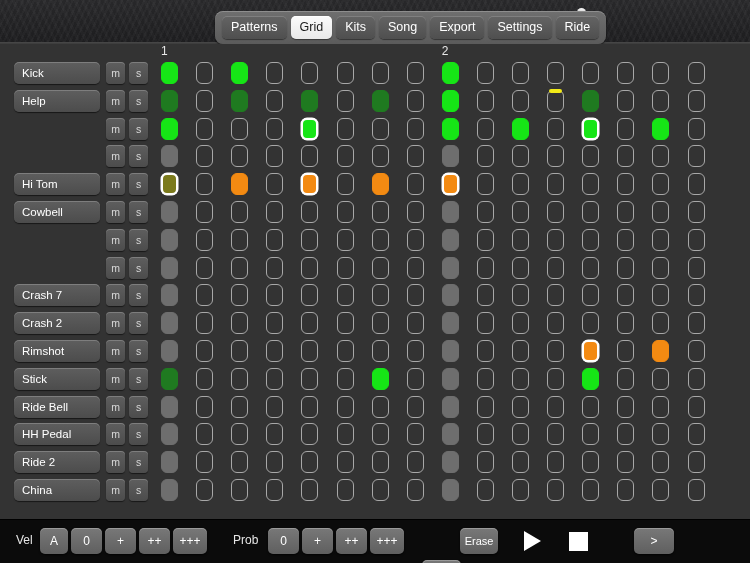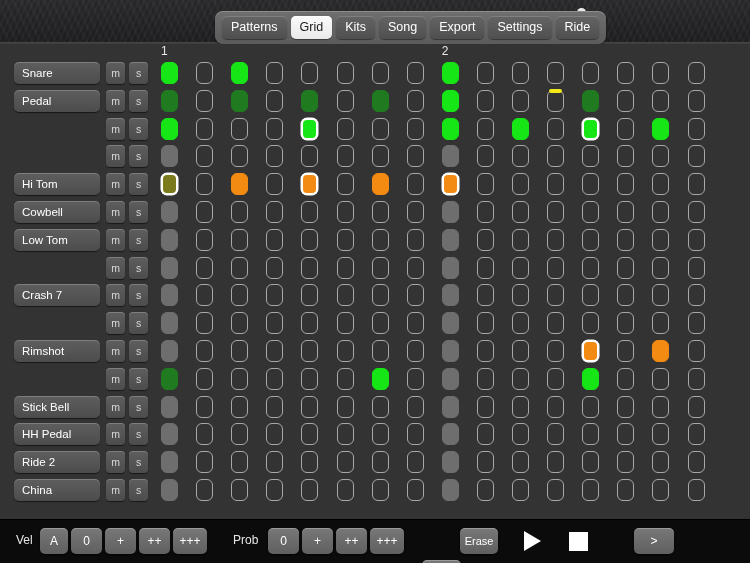--- a/index.html
+++ b/index.html
@@ -138,42 +138,42 @@
       <div class="tab">Ride</div>
     </div>
 
   <div class="stage">
     <div class="barnums" id="barnums">
         <div class="barnum" style="left: 161px;">1</div>
         <div class="barnum" style="left: 441.8px;">2</div>
       </div>
     <div class="rows" id="rows">
         <div class="row">
-          <div class="namebtn">Snare</div>
+          <div class="namebtn">Kick</div>
           <div class="msbtn mbtn">m</div>
           <div class="msbtn sbtn">s</div>
           <div class="cell" style="left: 161px; background: rgb(22, 229, 22); border-color: rgb(22, 229, 22);"></div>
           <div class="cell" style="left: 196.1px;"></div>
           <div class="cell" style="left: 231.2px; background: rgb(22, 229, 22); border-color: rgb(22, 229, 22);"></div>
           <div class="cell" style="left: 266.3px;"></div>
           <div class="cell" style="left: 301.4px;"></div>
           <div class="cell" style="left: 336.5px;"></div>
           <div class="cell" style="left: 371.6px;"></div>
           <div class="cell" style="left: 406.7px;"></div>
           <div class="cell" style="left: 441.8px; background: rgb(22, 229, 22); border-color: rgb(22, 229, 22);"></div>
           <div class="cell" style="left: 476.9px;"></div>
           <div class="cell" style="left: 512px;"></div>
           <div class="cell" style="left: 547.1px;"></div>
           <div class="cell" style="left: 582.2px;"></div>
           <div class="cell" style="left: 617.3px;"></div>
           <div class="cell" style="left: 652.4px;"></div>
           <div class="cell" style="left: 687.5px;"></div>
         </div>
         <div class="row">
-          <div class="namebtn">Pedal</div>
+          <div class="namebtn">Help</div>
           <div class="msbtn mbtn">m</div>
           <div class="msbtn sbtn">s</div>
           <div class="cell" style="left: 161px; background: rgb(31, 122, 32); border-color: rgb(31, 122, 32);"></div>
           <div class="cell" style="left: 196.1px;"></div>
           <div class="cell" style="left: 231.2px; background: rgb(31, 122, 32); border-color: rgb(31, 122, 32);"></div>
           <div class="cell" style="left: 266.3px;"></div>
           <div class="cell" style="left: 301.4px; background: rgb(31, 122, 32); border-color: rgb(31, 122, 32);"></div>
           <div class="cell" style="left: 336.5px;"></div>
           <div class="cell" style="left: 371.6px; background: rgb(31, 122, 32); border-color: rgb(31, 122, 32);"></div>
           <div class="cell" style="left: 406.7px;"></div>
@@ -263,21 +263,20 @@
           <div class="cell" style="left: 441.8px; background: rgb(110, 110, 110); border-color: rgb(110, 110, 110);"></div>
           <div class="cell" style="left: 476.9px;"></div>
           <div class="cell" style="left: 512px;"></div>
           <div class="cell" style="left: 547.1px;"></div>
           <div class="cell" style="left: 582.2px;"></div>
           <div class="cell" style="left: 617.3px;"></div>
           <div class="cell" style="left: 652.4px;"></div>
           <div class="cell" style="left: 687.5px;"></div>
         </div>
         <div class="row">
-          <div class="namebtn">Low Tom</div>
           <div class="msbtn mbtn">m</div>
           <div class="msbtn sbtn">s</div>
           <div class="cell" style="left: 161px; background: rgb(110, 110, 110); border-color: rgb(110, 110, 110);"></div>
           <div class="cell" style="left: 196.1px;"></div>
           <div class="cell" style="left: 231.2px;"></div>
           <div class="cell" style="left: 266.3px;"></div>
           <div class="cell" style="left: 301.4px;"></div>
           <div class="cell" style="left: 336.5px;"></div>
           <div class="cell" style="left: 371.6px;"></div>
           <div class="cell" style="left: 406.7px;"></div>
@@ -325,20 +324,21 @@
           <div class="cell" style="left: 441.8px; background: rgb(110, 110, 110); border-color: rgb(110, 110, 110);"></div>
           <div class="cell" style="left: 476.9px;"></div>
           <div class="cell" style="left: 512px;"></div>
           <div class="cell" style="left: 547.1px;"></div>
           <div class="cell" style="left: 582.2px;"></div>
           <div class="cell" style="left: 617.3px;"></div>
           <div class="cell" style="left: 652.4px;"></div>
           <div class="cell" style="left: 687.5px;"></div>
         </div>
         <div class="row">
+          <div class="namebtn">Crash 2</div>
           <div class="msbtn mbtn">m</div>
           <div class="msbtn sbtn">s</div>
           <div class="cell" style="left: 161px; background: rgb(110, 110, 110); border-color: rgb(110, 110, 110);"></div>
           <div class="cell" style="left: 196.1px;"></div>
           <div class="cell" style="left: 231.2px;"></div>
           <div class="cell" style="left: 266.3px;"></div>
           <div class="cell" style="left: 301.4px;"></div>
           <div class="cell" style="left: 336.5px;"></div>
           <div class="cell" style="left: 371.6px;"></div>
           <div class="cell" style="left: 406.7px;"></div>
@@ -366,41 +366,42 @@
           <div class="cell" style="left: 441.8px; background: rgb(110, 110, 110); border-color: rgb(110, 110, 110);"></div>
           <div class="cell" style="left: 476.9px;"></div>
           <div class="cell" style="left: 512px;"></div>
           <div class="cell" style="left: 547.1px;"></div>
           <div class="cell sel" style="left: 582.2px; background: rgb(243, 138, 18); border-color: rgb(255, 255, 255);"></div>
           <div class="cell" style="left: 617.3px;"></div>
           <div class="cell" style="left: 652.4px; background: rgb(243, 138, 18); border-color: rgb(243, 138, 18);"></div>
           <div class="cell" style="left: 687.5px;"></div>
         </div>
         <div class="row">
+          <div class="namebtn">Stick</div>
           <div class="msbtn mbtn">m</div>
           <div class="msbtn sbtn">s</div>
           <div class="cell" style="left: 161px; background: rgb(31, 122, 32); border-color: rgb(31, 122, 32);"></div>
           <div class="cell" style="left: 196.1px;"></div>
           <div class="cell" style="left: 231.2px;"></div>
           <div class="cell" style="left: 266.3px;"></div>
           <div class="cell" style="left: 301.4px;"></div>
           <div class="cell" style="left: 336.5px;"></div>
           <div class="cell" style="left: 371.6px; background: rgb(22, 229, 22); border-color: rgb(22, 229, 22);"></div>
           <div class="cell" style="left: 406.7px;"></div>
           <div class="cell" style="left: 441.8px; background: rgb(110, 110, 110); border-color: rgb(110, 110, 110);"></div>
           <div class="cell" style="left: 476.9px;"></div>
           <div class="cell" style="left: 512px;"></div>
           <div class="cell" style="left: 547.1px;"></div>
           <div class="cell" style="left: 582.2px; background: rgb(22, 229, 22); border-color: rgb(22, 229, 22);"></div>
           <div class="cell" style="left: 617.3px;"></div>
           <div class="cell" style="left: 652.4px;"></div>
           <div class="cell" style="left: 687.5px;"></div>
         </div>
         <div class="row">
-          <div class="namebtn">Stick Bell</div>
+          <div class="namebtn">Ride Bell</div>
           <div class="msbtn mbtn">m</div>
           <div class="msbtn sbtn">s</div>
           <div class="cell" style="left: 161px; background: rgb(110, 110, 110); border-color: rgb(110, 110, 110);"></div>
           <div class="cell" style="left: 196.1px;"></div>
           <div class="cell" style="left: 231.2px;"></div>
           <div class="cell" style="left: 266.3px;"></div>
           <div class="cell" style="left: 301.4px;"></div>
           <div class="cell" style="left: 336.5px;"></div>
           <div class="cell" style="left: 371.6px;"></div>
           <div class="cell" style="left: 406.7px;"></div>

